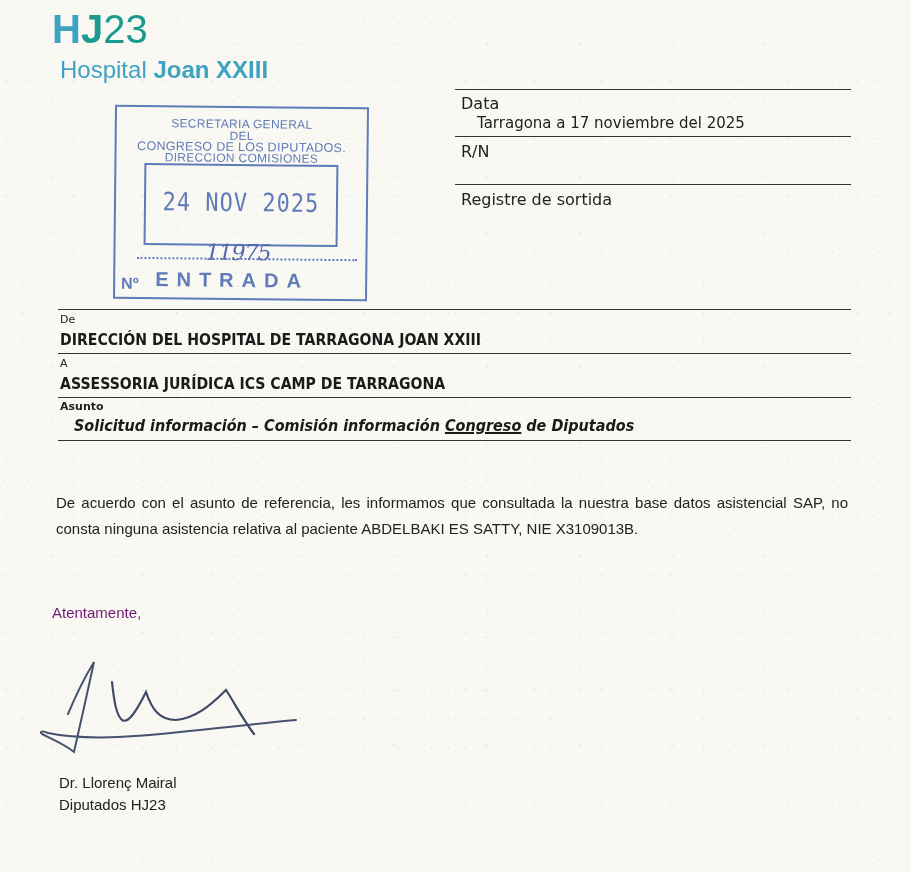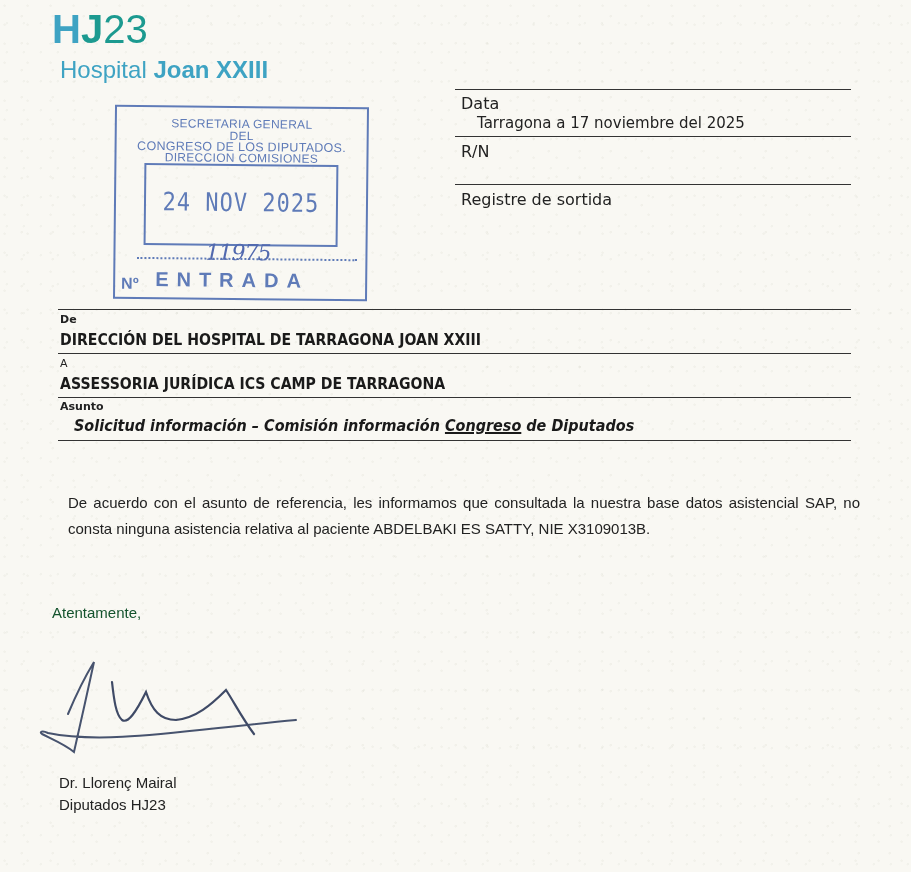--- a/index.html
+++ b/index.html
@@ -46,22 +46,22 @@
     .rule { position: absolute; height: 0; border-top: 1.5px solid #333; }
     .small-label { font-family: "DejaVu Sans", sans-serif; font-size: 16px; color: #222; }
 
     
     .field-label { font-family: "DejaVu Sans", sans-serif; font-size: 11px; color: #222; }
     .field-value { font-family: "DejaVu Sans", sans-serif; font-size: 16px; font-weight: bold; color: #1a1a1a; transform: scaleX(0.88); transform-origin: left; white-space: nowrap; }
     .field-subject { font-family: "DejaVu Sans", sans-serif; font-size: 16px; font-weight: bold; font-style: italic; color: #1a1a1a; transform: scaleX(0.9); transform-origin: left; white-space: nowrap; }
     .underline-word { text-decoration: underline; text-decoration-thickness: 1.5px; }
 
     
-    .body-text { left: 68px; top: 490px; width: 792px; font-family: "Liberation Sans", sans-serif; font-size: 15px; line-height: 26px; text-align: justify; color: #222; }
-    .closing { left: 52px; top: 604px; font-family: "Liberation Sans", sans-serif; font-size: 15px; color: #14532d; }
+    .body-text { left: 56px; top: 490px; width: 792px; font-family: "Liberation Sans", sans-serif; font-size: 15px; line-height: 26px; text-align: justify; color: #222; }
+    .closing { left: 52px; top: 604px; font-family: "Liberation Sans", sans-serif; font-size: 15px; color: #701a75; }
     .signer { left: 52px; top: 772px; font-family: "Liberation Sans", sans-serif; font-size: 15px; line-height: 22px; color: #222; margin-left: 7px; }
   </style>
 </head>
 <body>
 
 <div class="paper-noise"></div>
 
 <div class="abs logo-hj">
   <span class="h">H</span><span class="j">J</span><span class="n">23</span>
 </div>
@@ -85,21 +85,21 @@
 
 <div class="rule" style="left:455px; top:89px; width:396px;"></div>
 <div class="abs small-label" style="left:461px; top:94px;">Data</div>
 <div class="abs small-label" style="left:461px; top:114px; font-size:15px;margin-left:16px;">Tarragona a 17 noviembre del 2025</div>
 <div class="rule" style="left:455px; top:136px; width:396px;"></div>
 <div class="abs small-label" style="left:461px; top:142px;text-align:center;">R/N</div>
 <div class="rule" style="left:455px; top:184px; width:396px;"></div>
 <div class="abs small-label" style="left:461px; top:190px;">Registre de sortida</div>
 
 <div class="rule" style="left:58px; top:309px; width:793px;"></div>
-<div class="abs field-label" style="left:60px; top:313px;font-weight:bold;">De</div>
+<div class="abs field-label" style="left:60px; top:313px;">De</div>
 <div class="abs field-value" style="left:60px; top:330px;">DIRECCIÓN DEL HOSPITAL DE TARRAGONA JOAN XXIII</div>
 <div class="rule" style="left:58px; top:353px; width:793px;"></div>
 <div class="abs field-label" style="left:60px; top:357px;">A</div>
 <div class="abs field-value" style="left:60px; top:374px;">ASSESSORIA JURÍDICA ICS CAMP DE TARRAGONA</div>
 <div class="rule" style="left:58px; top:397px; width:793px;"></div>
 <div class="abs field-label" style="left:60px; top:400px;font-weight:bold;">Asunto</div>
 <div class="abs field-subject" style="left:74px; top:416px;">
   <span>Solicitud información – Comisión información </span><span class="underline-word">Congreso</span><span> de Diputados</span>
 </div>
 <div class="rule" style="left:58px; top:440px; width:793px;"></div>

